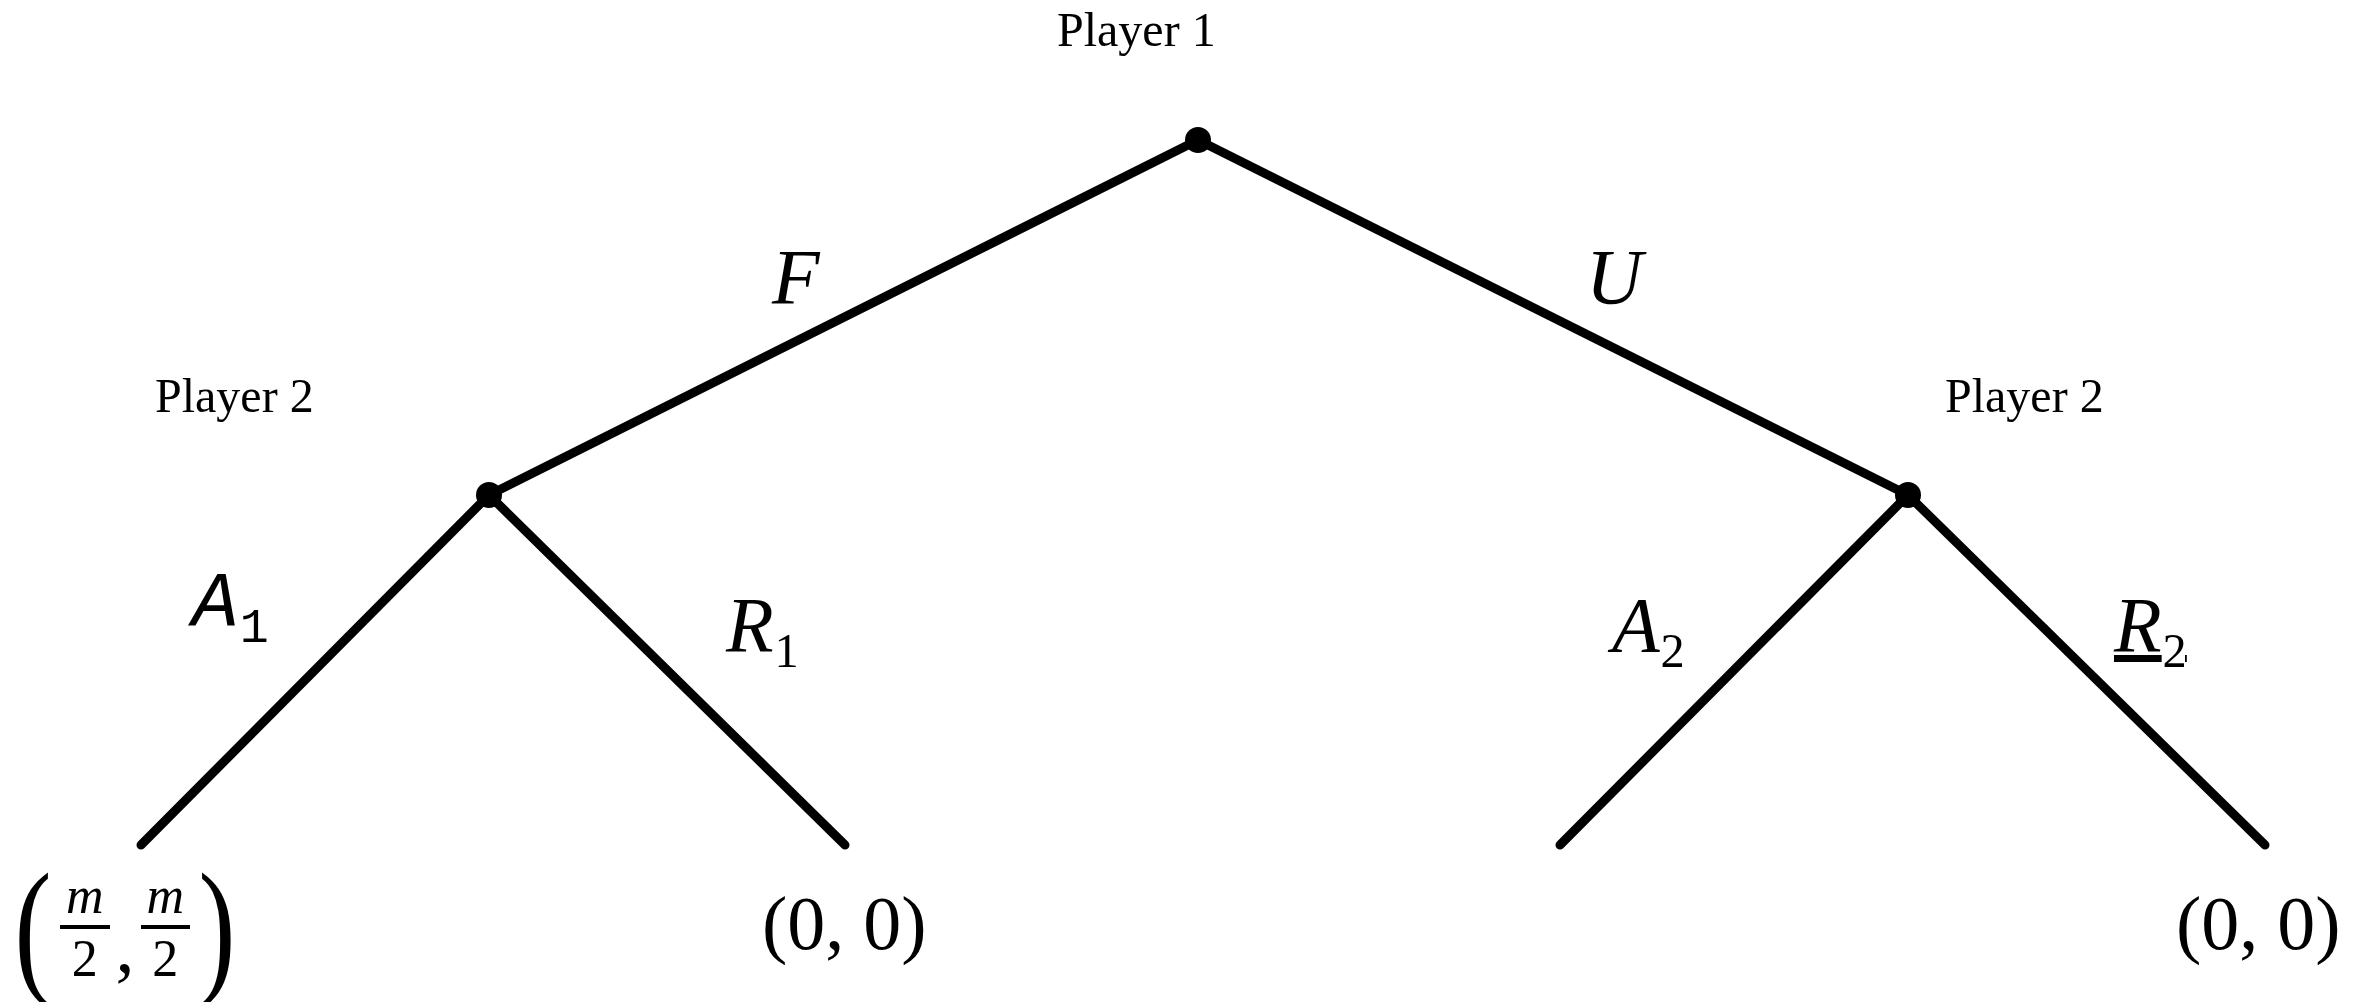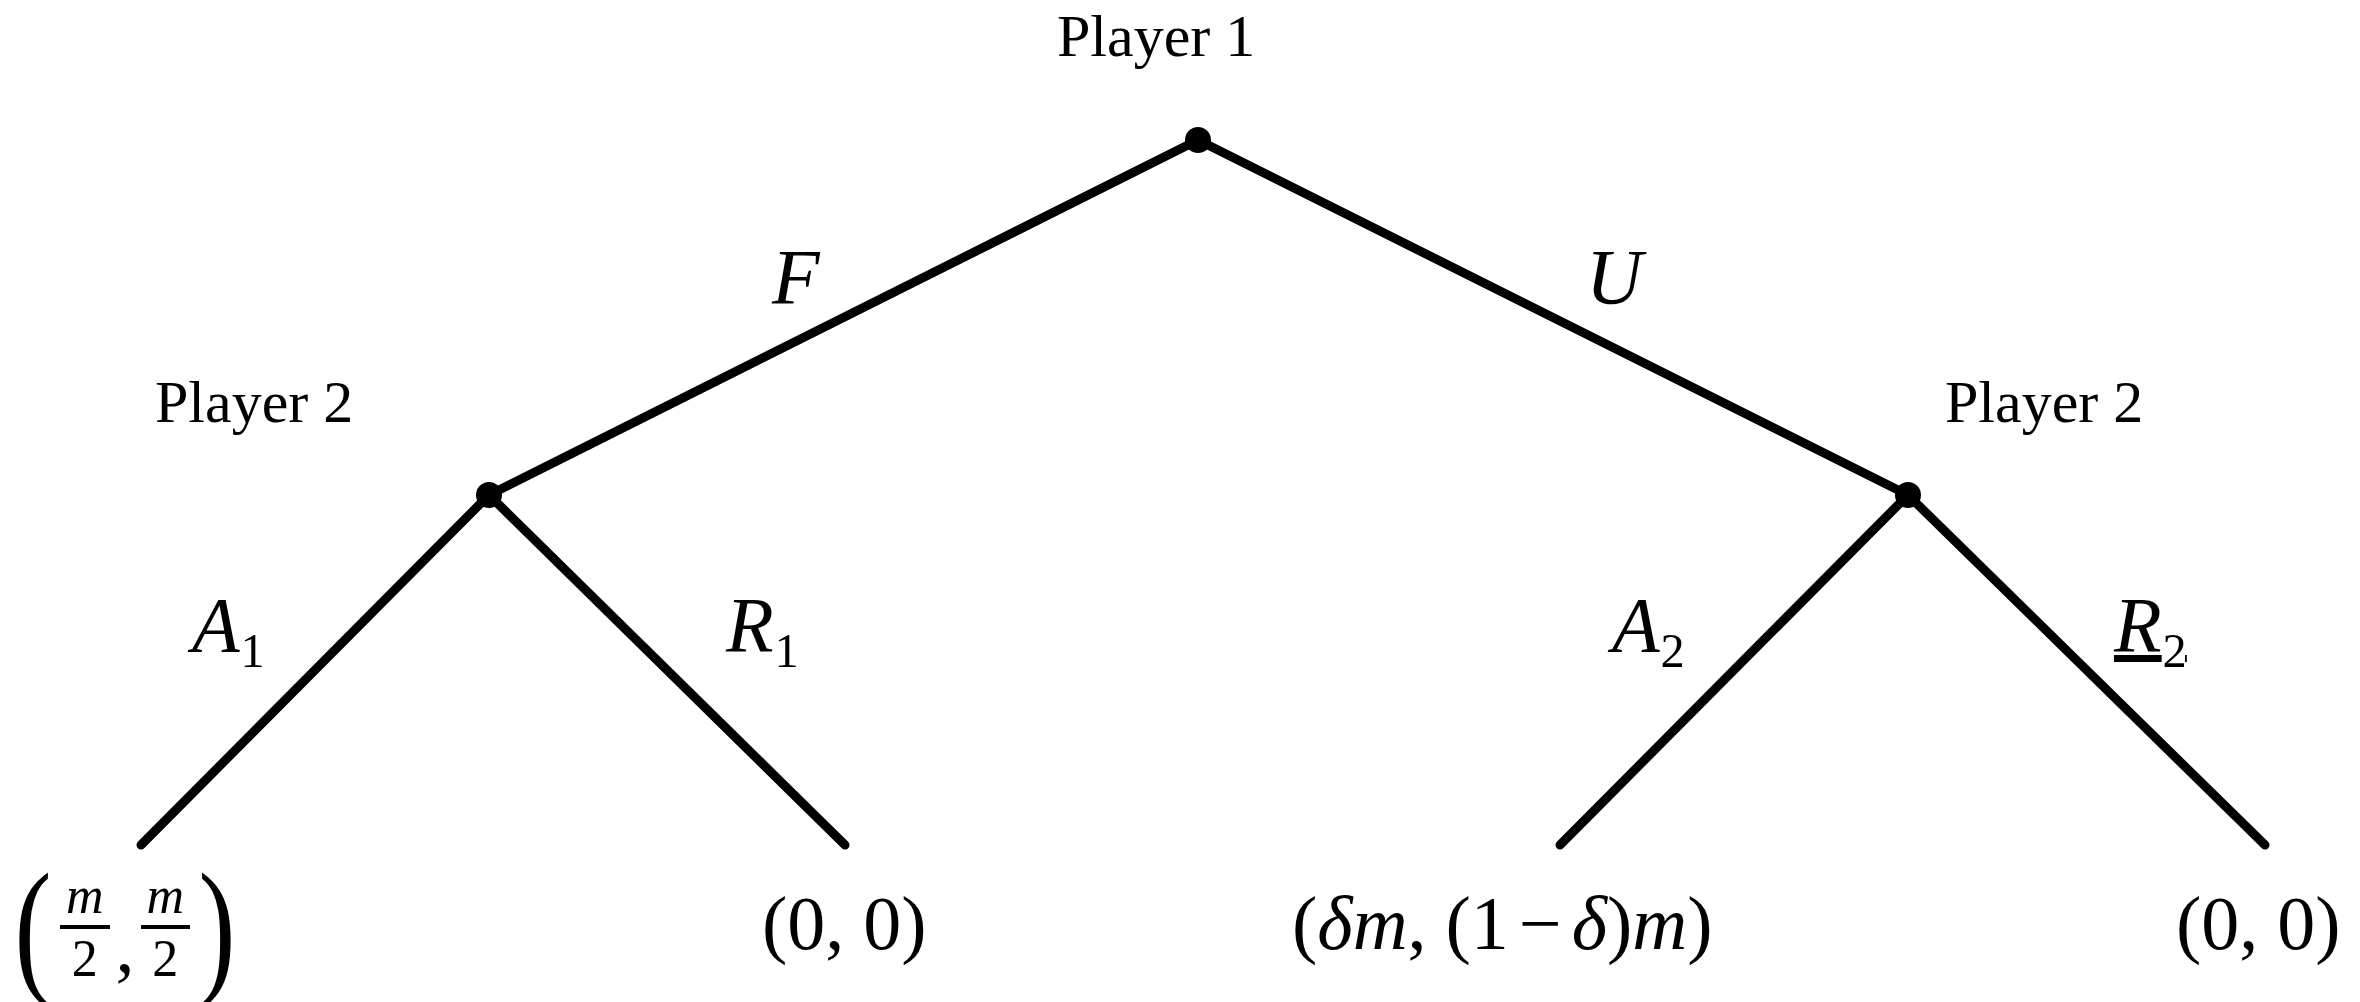--- a/index.html
+++ b/index.html
@@ -24,21 +24,21 @@
     height: 1002px;
   }
   .lbl {
     position: absolute;
     white-space: nowrap;
     line-height: 1;
     color: #000000;
   }
   
   .player-label {
-    font-size: 60px;
+    font-size: 48px;
     font-style: normal;
   }
   
   .action-label {
     font-size: 78px;
     font-style: italic;
   }
   .action-label .sub {
     font-size: 0.62em;
     font-style: normal;
@@ -127,21 +127,21 @@
   <div class="lbl player-label" style="left:1057px; top:6px;">Player 1</div>
 
   <div class="lbl player-label" style="left:155px; top:372px;">Player 2</div>
 
   <div class="lbl player-label" style="left:1945px; top:372px;">Player 2</div>
 
   <div class="lbl action-label" style="left:772px; top:238px;">F</div>
 
   <div class="lbl action-label" style="left:1586px; top:238px;">U</div>
 
-  <div class="lbl action-label" style="left:192px; top:586px;">
+  <div class="lbl action-label" style="left:192px; top:566px;font-family:Liberation Mono, monospace;">
     <span>A</span><span class="sub">1</span>
   </div>
 
   <div class="lbl action-label" style="left:694px; top:586px;margin-left:32px;">
     <span>R</span><span class="sub">1</span>
   </div>
 
   <div class="lbl action-label" style="left:1612px; top:586px;text-align:center;">
     <span>A</span><span class="sub">2</span>
   </div>
@@ -149,19 +149,16 @@
   <div class="lbl action-label" style="left:2114px; top:586px;text-decoration:underline;">
     <span>R</span><span class="sub">2</span>
   </div>
 
   <div class="lbl payoff" style="left:8px; top:872px;">
     <span class="paren-big">(</span><span class="frac"><span class="num">m</span><span class="bar"></span><span class="den">2</span></span><span class="comma-mid">,</span><span class="frac"><span class="num">m</span><span class="bar"></span><span class="den">2</span></span><span class="paren-big">)</span>
   </div>
 
   <div class="lbl payoff" style="left:762px; top:885px;">(0, 0)</div>
 
-  <div class="lbl payoff" style="left:1292px; top:885px;">
-    <span>(</span><span class="it">δ</span><span class="it">m</span><span>,</span>&nbsp;<span>(</span><span>1</span><span class="minus">−</span><span class="it">δ</span><span>)</span><span class="it">m</span><span>)</span>
-  </div>
 
   <div class="lbl payoff" style="left:2176px; top:885px;">(0, 0)</div>
 
 </div>
 
 </body></html>

